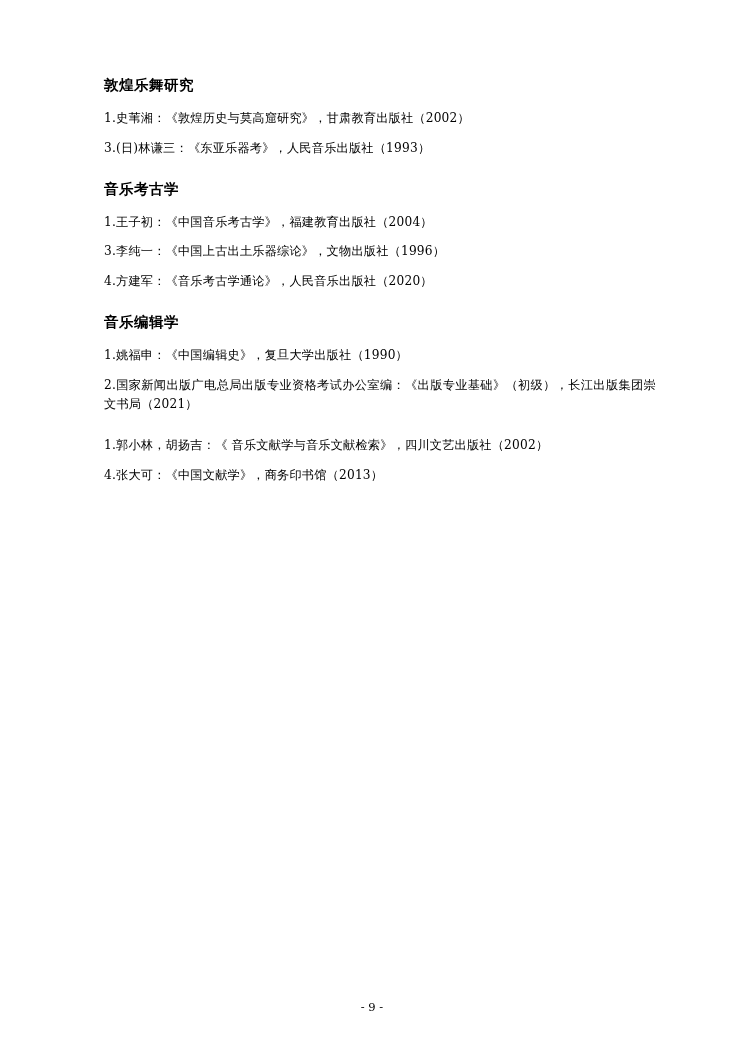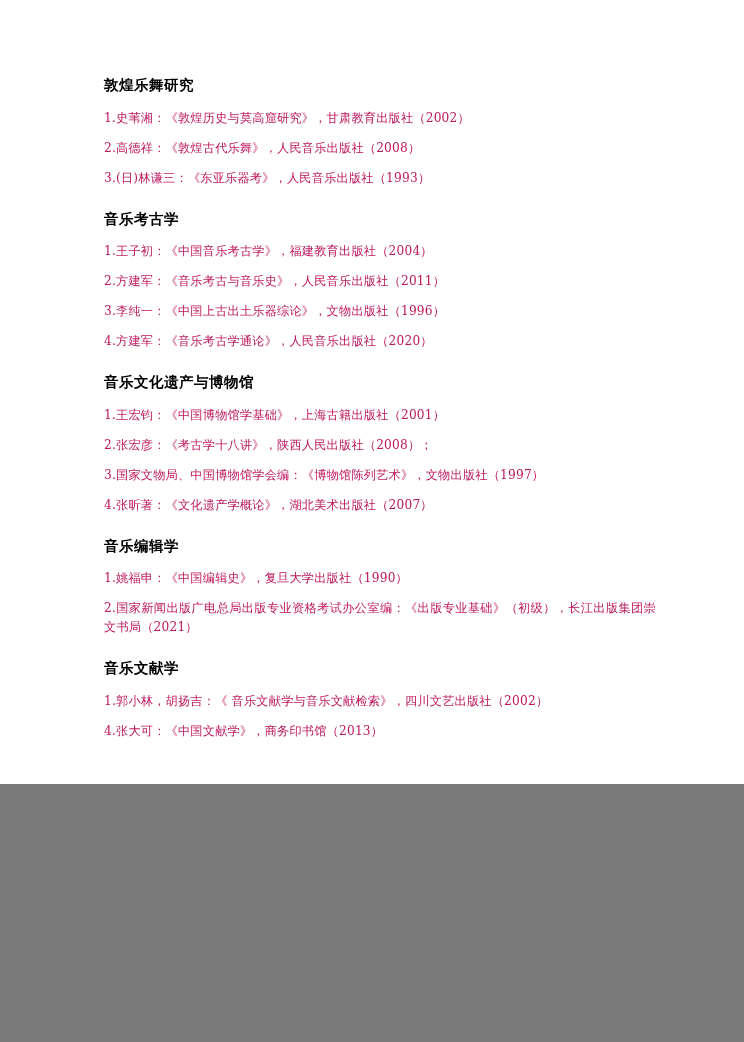--- a/index.html
+++ b/index.html
@@ -6,21 +6,21 @@
     margin: 0;
     padding: 0;
     background: #7a7a7a;
   }
   body {
     font-family: "Liberation Serif", "DejaVu Serif", serif;
   }
   .page {
     position: relative;
     width: 744px;
-    height: 784px;
+    height: 1042px;
     background: #ffffff;
     margin: 0 auto;
     box-sizing: border-box;
     overflow: hidden;
   }
   .content {
     position: absolute;
     left: 104px;
     top: 76px;
     width: 552px;
@@ -36,21 +36,21 @@
     font-weight: bold;
     font-size: 14.5px;
     color: #000000;
     letter-spacing: 0.5px;
     margin: 0 0 14px 0;
     line-height: 1.3;
   }
   .entry {
     font-family: "DejaVu Serif", "Liberation Serif", serif;
     font-size: 12.2px;
-    color: #be185d;
+    color: #000000;
     line-height: 1.55;
     margin: 0 0 11px 0;
     text-align: justify;
     letter-spacing: 0.2px;
   }
   .entry:last-child {
     margin-bottom: 0;
   }
   .section.gap-top {
     margin-top: 12px;
@@ -68,48 +68,38 @@
 </style>
 </head>
 <body>
 
 <div class="page">
   <div class="content">
 
     <div class="section">
       <h2 class="section-title">敦煌乐舞研究</h2>
       <p class="entry">1.史苇湘：《敦煌历史与莫高窟研究》，甘肃教育出版社（2002）</p>
-      <p class="entry">2.高德祥：《敦煌古代乐舞》，人民音乐出版社（2008）</p>
       <p class="entry">3.(日)林谦三：《东亚乐器考》，人民音乐出版社（1993）</p>
     </div>
 
     <div class="section gap-top">
       <h2 class="section-title">音乐考古学</h2>
       <p class="entry">1.王子初：《中国音乐考古学》，福建教育出版社（2004）</p>
-      <p class="entry">2.方建军：《音乐考古与音乐史》，人民音乐出版社（2011）</p>
       <p class="entry">3.李纯一：《中国上古出土乐器综论》，文物出版社（1996）</p>
       <p class="entry">4.方建军：《音乐考古学通论》，人民音乐出版社（2020）</p>
     </div>
 
-    <div class="section gap-top">
-      <h2 class="section-title">音乐文化遗产与博物馆</h2>
-      <p class="entry">1.王宏钧：《中国博物馆学基础》，上海古籍出版社（2001）</p>
-      <p class="entry">2.张宏彦：《考古学十八讲》，陕西人民出版社（2008）；</p>
-      <p class="entry">3.国家文物局、中国博物馆学会编：《博物馆陈列艺术》，文物出版社（1997）</p>
-      <p class="entry">4.张昕著：《文化遗产学概论》，湖北美术出版社（2007）</p>
-    </div>
 
     <div class="section gap-top">
       <h2 class="section-title">音乐编辑学</h2>
       <p class="entry">1.姚福申：《中国编辑史》，复旦大学出版社（1990）</p>
       <p class="entry">2.国家新闻出版广电总局出版专业资格考试办公室编：《出版专业基础》（初级），长江出版集团崇文书局（2021）</p>
     </div>
 
     <div class="section gap-top">
-      <h2 class="section-title">音乐文献学</h2>
       <p class="entry">1.郭小林，胡扬吉：《 音乐文献学与音乐文献检索》，四川文艺出版社（2002）</p>
       <p class="entry">4.张大可：《中国文献学》，商务印书馆（2013）</p>
     </div>
 
   </div>
 
   <div class="page-number">- 9 -</div>
 </div>
 
 </body></html>

